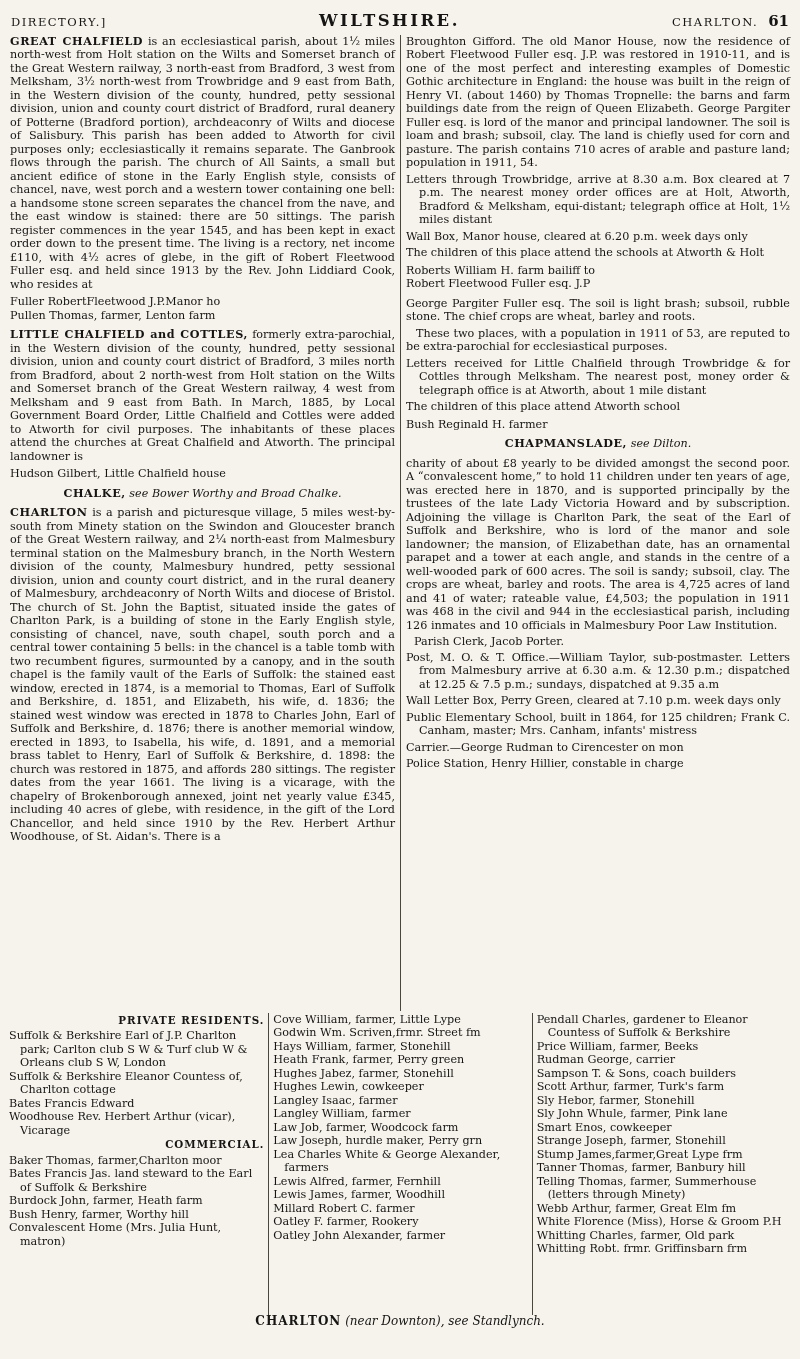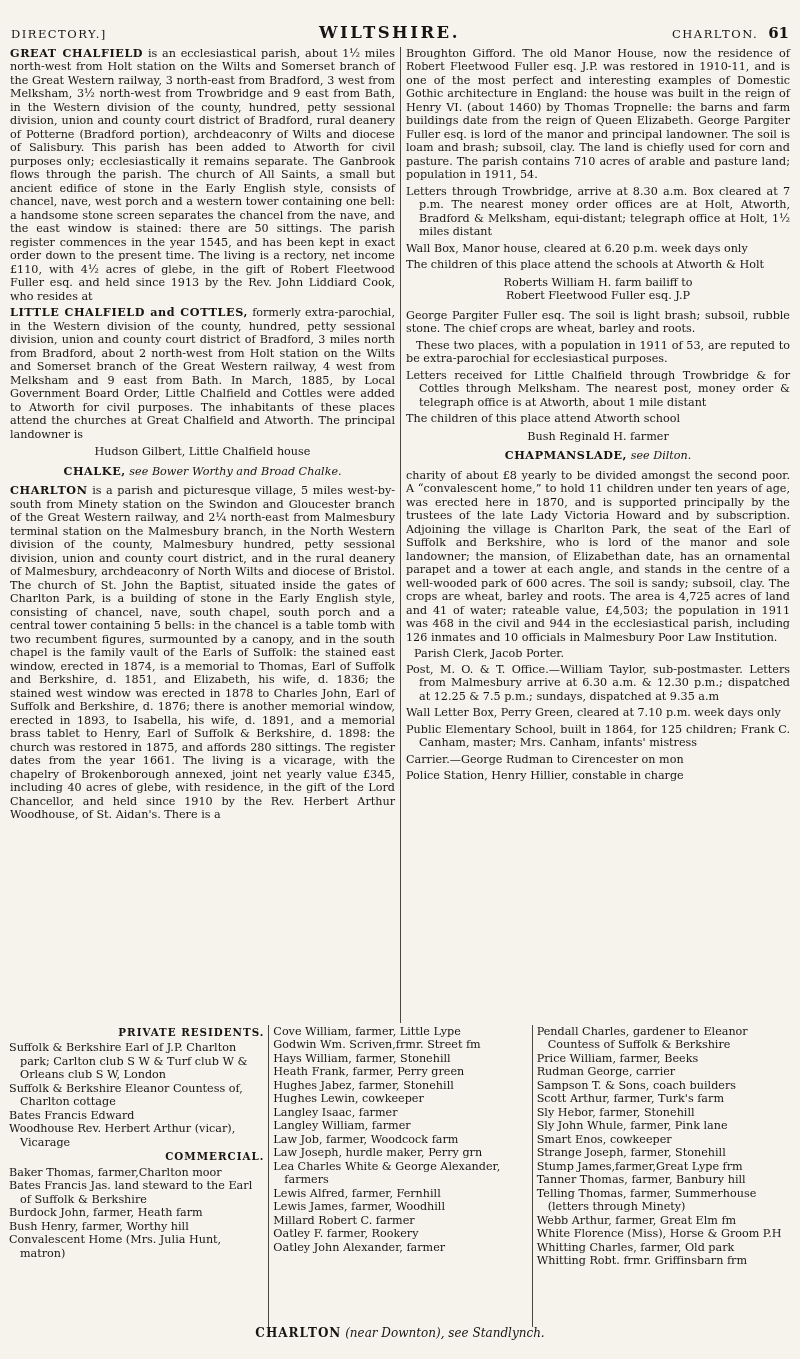--- a/index.html
+++ b/index.html
@@ -3,21 +3,21 @@
 <meta charset="utf-8">
 <style>
   html,body { margin:0; padding:0; }
   body {
     width:800px; height:1359px;
     background:#f5f3ec; color:#171513;
     font-family:"DejaVu Serif", serif;
     font-size:11.2px; line-height:13.5px;
     overflow:hidden;
   }
-  .page { box-sizing:border-box; width:800px; height:1359px; padding:24px 5px 0 5px; position:relative; }
+  .page { box-sizing:border-box; width:800px; height:1359px; padding:12px 5px 0 5px; position:relative; }
 
   
   .page-header { display:flex; justify-content:space-between; align-items:baseline; padding:2px 6px 5px 6px; }
   .hdr-left  { font-size:11.5px; letter-spacing:1.5px; }
   .hdr-center{ font-size:16.5px; font-weight:bold; letter-spacing:2.5px; }
   .hdr-right { font-size:11.5px; letter-spacing:1.5px; }
   .hdr-right .pageno { font-size:15px; font-weight:bold; letter-spacing:0; margin-left:10px; }
 
   
   .two-col { display:flex; height:976px; overflow:hidden; }
@@ -25,21 +25,21 @@
   .col.right { border-left:1px solid #4a453d; }
 
   .para { margin:0 0 3px 0; text-align:justify; }
   .para .lead { font-weight:bold; letter-spacing:0.6px; }
   .indent { text-indent:10px; }
   .hang { padding-left:13px; text-indent:-13px; margin:0 0 3px 0; text-align:justify; }
   .plain { margin:0 0 3px 0; text-align:justify; }
   .inset { margin:0 0 2px 8px; }
 
   .center-block { margin:4px 0 6px 0; }
-  .center-line { text-align:center; }
+  .center-line { }
 
   .crossref { text-align:center; margin:5px 0 6px 0; }
   .crossref .lead { font-weight:bold; letter-spacing:0.6px; }
   .crossref .rest { font-style:italic; }
 
   
   .dir-grid { display:flex; height:302px; overflow:hidden; margin-top:2px; }
   .dir-col { box-sizing:border-box; width:266px; padding:0 4px; overflow:hidden; }
   .dir-col + .dir-col { border-left:1px solid #4a453d; }
   .dir-heading { text-align:right; font-weight:bold; font-size:10.3px; letter-spacing:1px; margin:1px 0 2px 0; }
@@ -59,20 +59,24 @@
     <span class="hdr-left">DIRECTORY.]</span>
     <span class="hdr-center">WILTSHIRE.</span>
     <span class="hdr-right"><span>CHARLTON.</span><span class="pageno">61</span></span>
   </header>
 
   <main class="two-col">
 
     <section class="col left">
       <p class="para"><span class="lead">GREAT CHALFIELD</span> <span>is an ecclesiastical parish, about 1½ miles north-west from Holt station on the Wilts and Somerset branch of the Great Western railway, 3 north-east from Bradford, 3 west from Melksham, 3½ north-west from Trowbridge and 9 east from Bath, in the Western division of the county, hundred, petty sessional division, union and county court district of Bradford, rural deanery of Potterne (Bradford portion), archdeaconry of Wilts and diocese of Salisbury. This parish has been added to Atworth for civil purposes only; ecclesiastically it remains separate. The Ganbrook flows through the parish. The church of All Saints, a small but ancient edifice of stone in the Early English style, consists of chancel, nave, west porch and a western tower containing one bell: a handsome stone screen separates the chancel from the nave, and the east window is stained: there are 50 sittings. The parish register commences in the year 1545, and has been kept in exact order down to the present time. The living is a rectory, net income £110, with 4½ acres of glebe, in the gift of Robert Fleetwood Fuller esq. and held since 1913 by the Rev. John Liddiard Cook, who resides at</span></p>
 
+      <div class="center-block">
+          <div class="center-line">Fuller RobertFleetwood J.P.Manor ho</div>
+          <div class="center-line">Pullen Thomas, farmer, Lenton farm</div>
+        </div>
 
       <p class="para"><span class="lead">LITTLE CHALFIELD and COTTLES,</span> <span>formerly extra-parochial, in the Western division of the county, hundred, petty sessional division, union and county court district of Bradford, 3 miles north from Bradford, about 2 north-west from Holt station on the Wilts and Somerset branch of the Great Western railway, 4 west from Melksham and 9 east from Bath. In March, 1885, by Local Government Board Order, Little Chalfield and Cottles were added to Atworth for civil purposes. The inhabitants of these places attend the churches at Great Chalfield and Atworth. The principal landowner is</span></p>
 
       <div class="center-block">
           <div class="center-line">Hudson Gilbert, Little Chalfield house</div>
         </div>
 
       <p class="crossref"><span class="lead">CHALKE,</span><span class="rest"> see Bower Worthy and Broad Chalke.</span></p>
 
       <p class="para"><span class="lead">CHARLTON</span> <span>is a parish and picturesque village, 5 miles west-by-south from Minety station on the Swindon and Gloucester branch of the Great Western railway, and 2¼ north-east from Malmesbury terminal station on the Malmesbury branch, in the North Western division of the county, Malmesbury hundred, petty sessional division, union and county court district, and in the rural deanery of Malmesbury, archdeaconry of North Wilts and diocese of Bristol. The church of St. John the Baptist, situated inside the gates of Charlton Park, is a building of stone in the Early English style, consisting of chancel, nave, south chapel, south porch and a central tower containing 5 bells: in the chancel is a table tomb with two recumbent figures, surmounted by a canopy, and in the south chapel is the family vault of the Earls of Suffolk: the stained east window, erected in 1874, is a memorial to Thomas, Earl of Suffolk and Berkshire, d. 1851, and Elizabeth, his wife, d. 1836; the stained west window was erected in 1878 to Charles John, Earl of Suffolk and Berkshire, d. 1876; there is another memorial window, erected in 1893, to Isabella, his wife, d. 1891, and a memorial brass tablet to Henry, Earl of Suffolk &amp; Berkshire, d. 1898: the church was restored in 1875, and affords 280 sittings. The register dates from the year 1661. The living is a vicarage, with the chapelry of Brokenborough annexed, joint net yearly value £345, including 40 acres of glebe, with residence, in the gift of the Lord Chancellor, and held since 1910 by the Rev. Herbert Arthur Woodhouse, of St. Aidan's. There is a</span></p>

